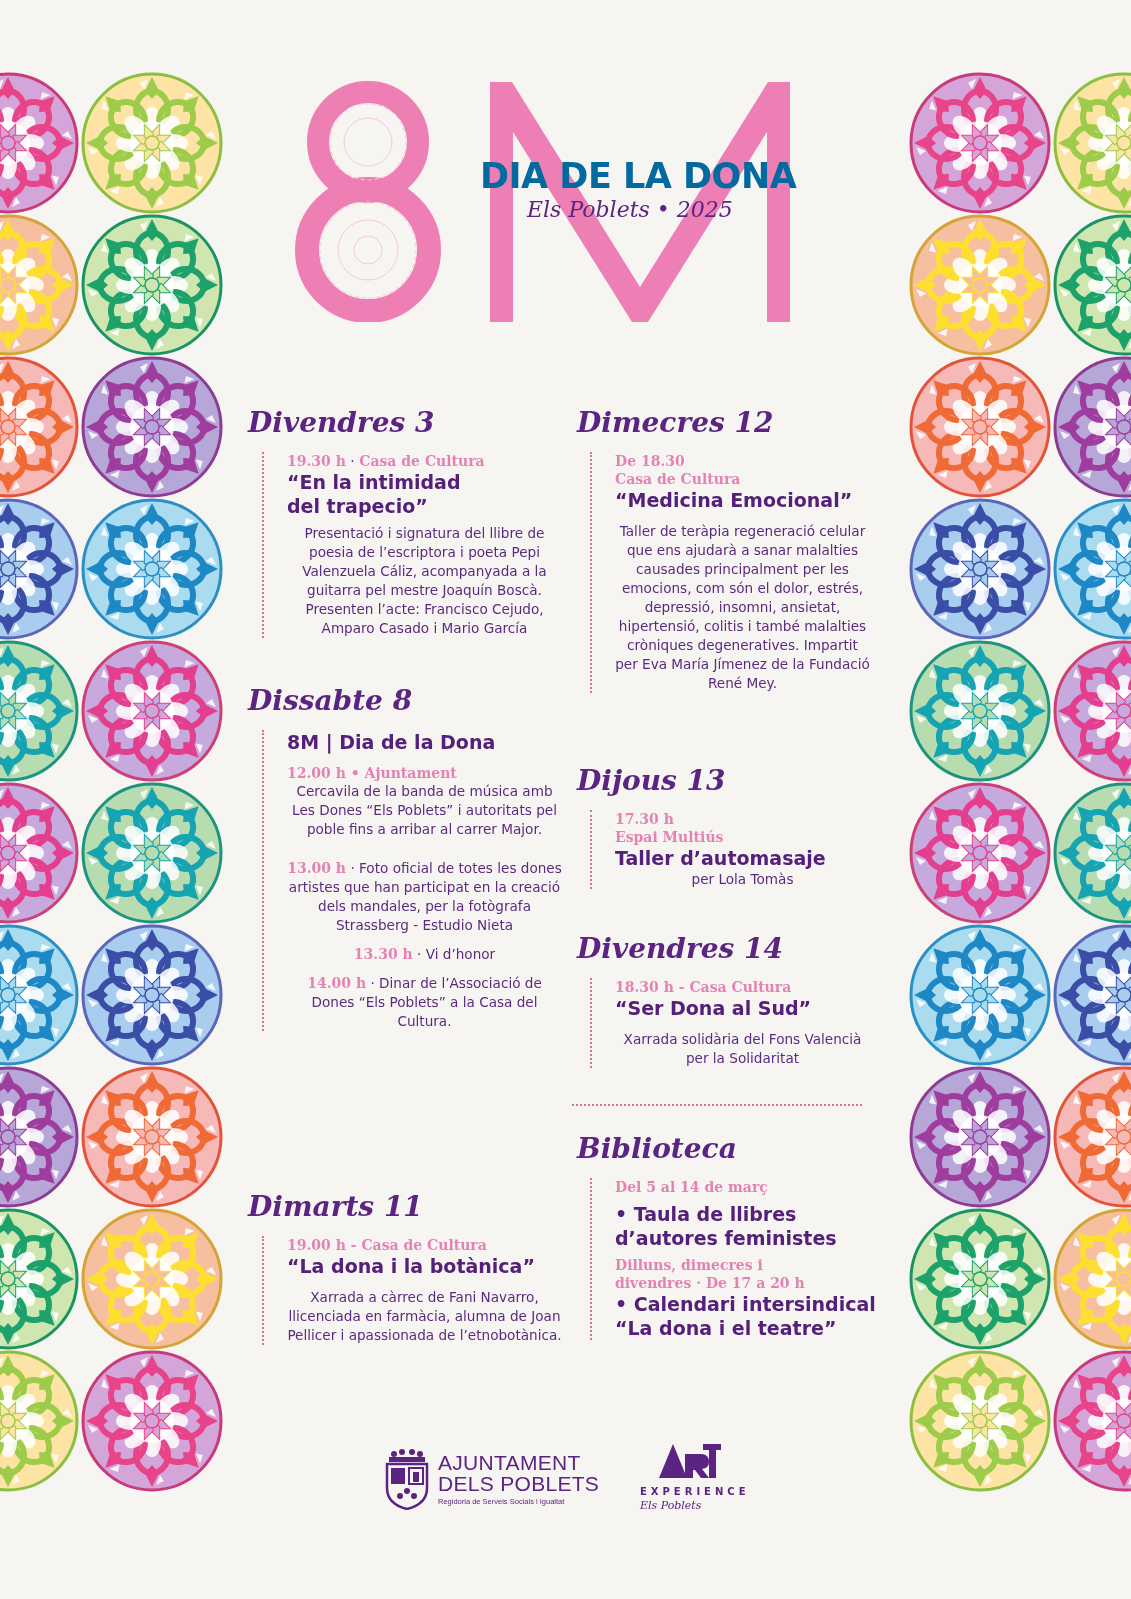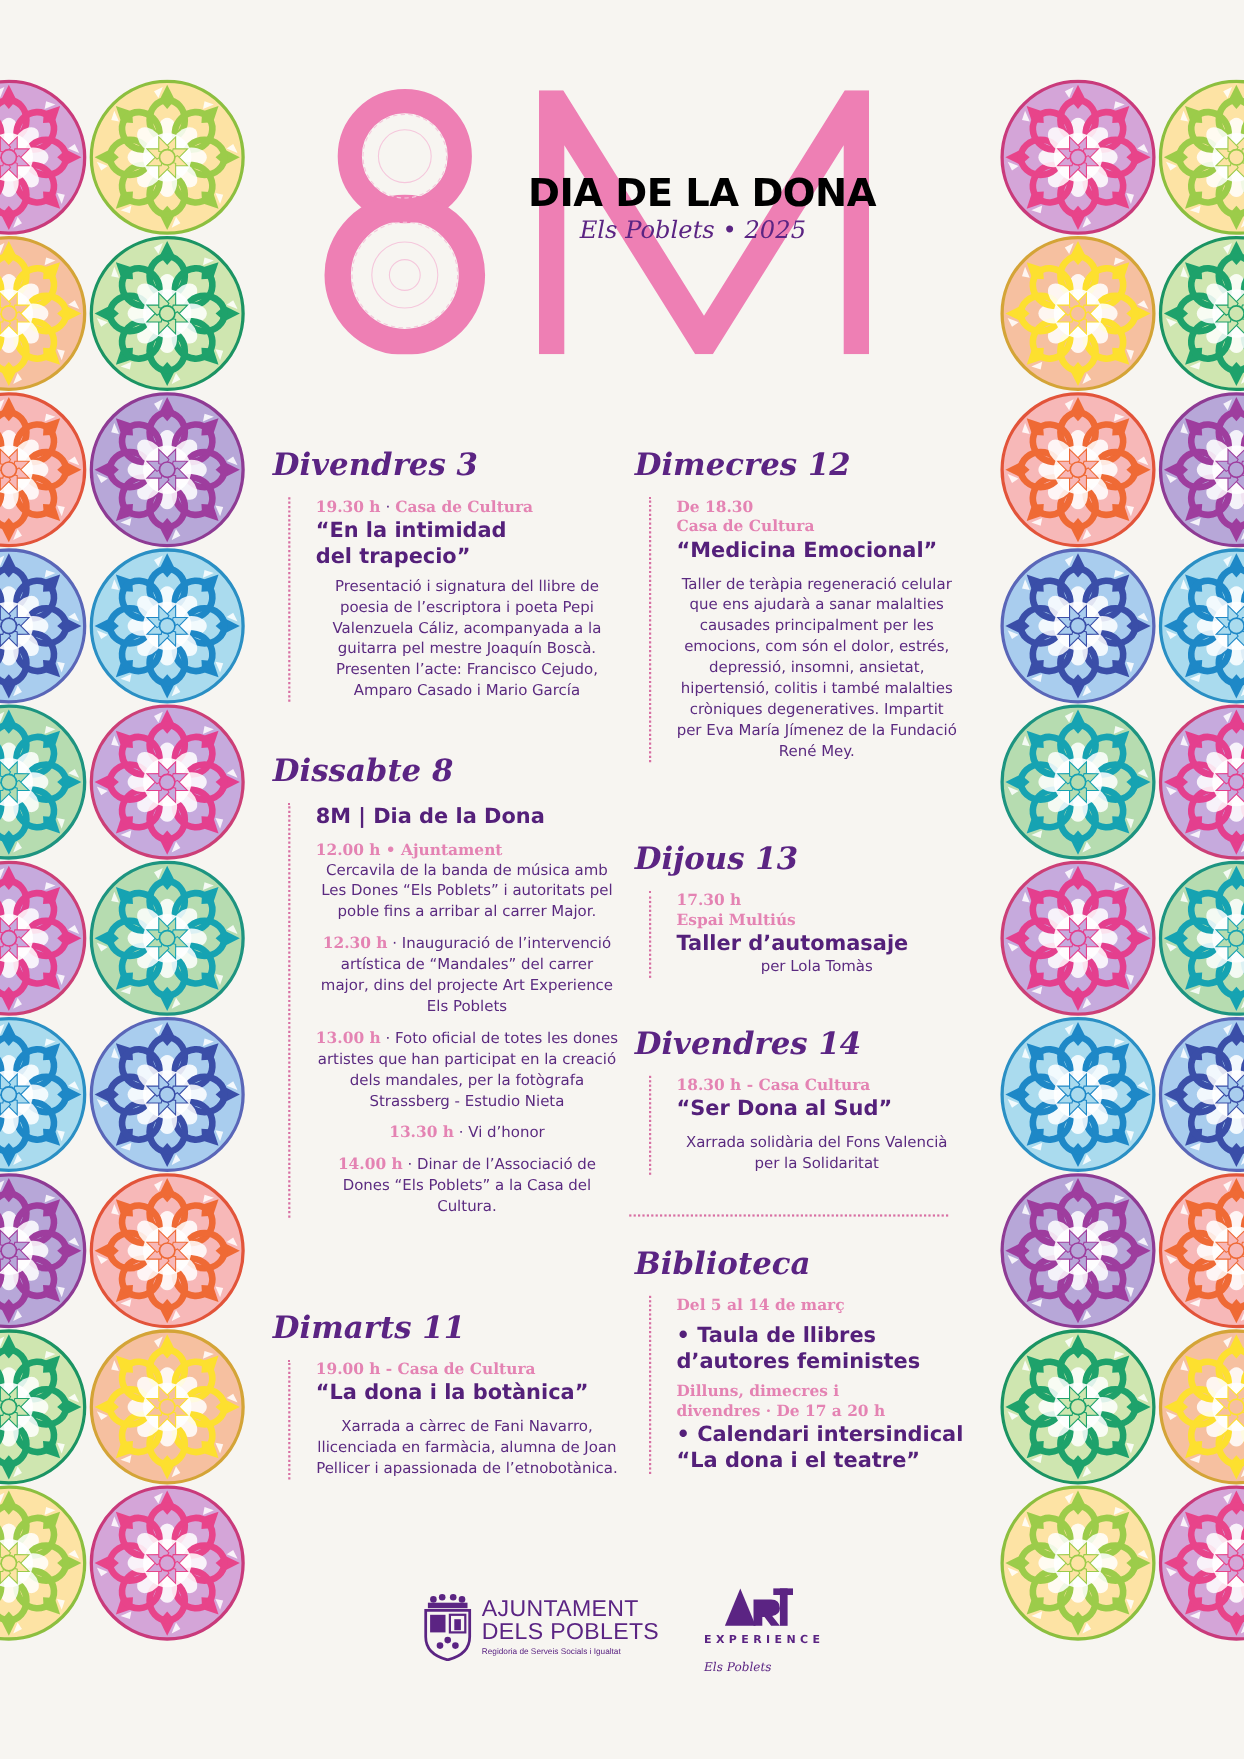--- a/index.html
+++ b/index.html
@@ -26,21 +26,21 @@
     width: 170px; height: 244px;
   }
   .big-m {
     position: absolute; left: 490px; top: 82px;
     width: 320px; height: 240px;
   }
   .title-main {
     position: absolute; left: 480px; top: 156px;
     font-family: "DejaVu Sans", sans-serif;
     font-weight: bold; font-size: 35px; letter-spacing: -0.5px;
-    color: #000000;
+    color: #0369a1;
     white-space: nowrap;
   }
   .title-sub {
     position: absolute; left: 527px; top: 197px;
     font-family: "DejaVu Serif", serif;
     font-style: italic; font-size: 22px;
     color: #5b2483;
     white-space: nowrap;
   }
 
@@ -100,21 +100,21 @@
     font-size: 7.5px; color: #5b2483; margin-top: 3px;
   }
   .logo-art { position: absolute; left: 640px; top: 1440px; width: 100px; text-align: left; }
   .art-mark { width: 62px; height: 40px; margin: 0 auto; display: block; }
   .art-exp {
     font-family: "DejaVu Sans", sans-serif; font-weight: bold;
     font-size: 10px; letter-spacing: 4px; color: #5b2483; margin-top: 6px;
   }
   .art-sig {
     font-family: "DejaVu Serif", serif; font-style: italic;
-    font-size: 11px; color: #5b2483; margin-top: 12px;
+    font-size: 11px; color: #5b2483; margin-top: 2px;
   }
 </style>
 </head>
 <body>
 
 <div class="mandala-col" id="colLO" style="left:-72px;">
     <div class="mandala" style="top: 72px; left: 9px;">
       <svg viewBox="-71 -71 142 142">
         <circle r="69" fill="#d4a5d8" stroke="#c93a7b" stroke-width="3"></circle>
         <g transform="rotate(0)">
@@ -3314,23 +3314,20 @@
   <div class="desc">Presentació i signatura del llibre de poesia de l’escriptora i poeta Pepi Valenzuela Cáliz, acompanyada a la guitarra pel mestre Joaquín Boscà. Presenten l’acte: Francisco Cejudo, Amparo Casado i Mario García</div>
 </div>
 
 <div class="day-heading" style="left:248px; top:684px;">Dissabte 8</div>
 <div class="block" style="left:262px; top:730px; width:300px;">
   <div class="ev-title">8M | Dia de la Dona</div>
   <div class="gap10"></div>
   <div class="time">12.00 h • Ajuntament</div>
   <div class="desc">Cercavila de la banda de música amb Les Dones “Els Poblets” i autoritats pel poble fins a arribar al carrer Major.</div>
   <div class="gap10"></div>
-  <div class="desc">
-    <span class="time">12.30 h</span><span> · </span><span>Inauguració de l’intervenció artística de “Mandales” del carrer major, dins del projecte Art Experience Els Poblets</span>
-  </div>
   <div class="gap10"></div>
   <div class="desc">
     <span class="time">13.00 h</span><span> · </span><span>Foto oficial de totes les dones artistes que han participat en la creació dels mandales, per la fotògrafa Strassberg - Estudio Nieta</span>
   </div>
   <div class="gap10"></div>
   <div class="desc">
     <span class="time">13.30 h</span><span> · </span><span>Vi d’honor</span>
   </div>
   <div class="gap10"></div>
   <div class="desc">

